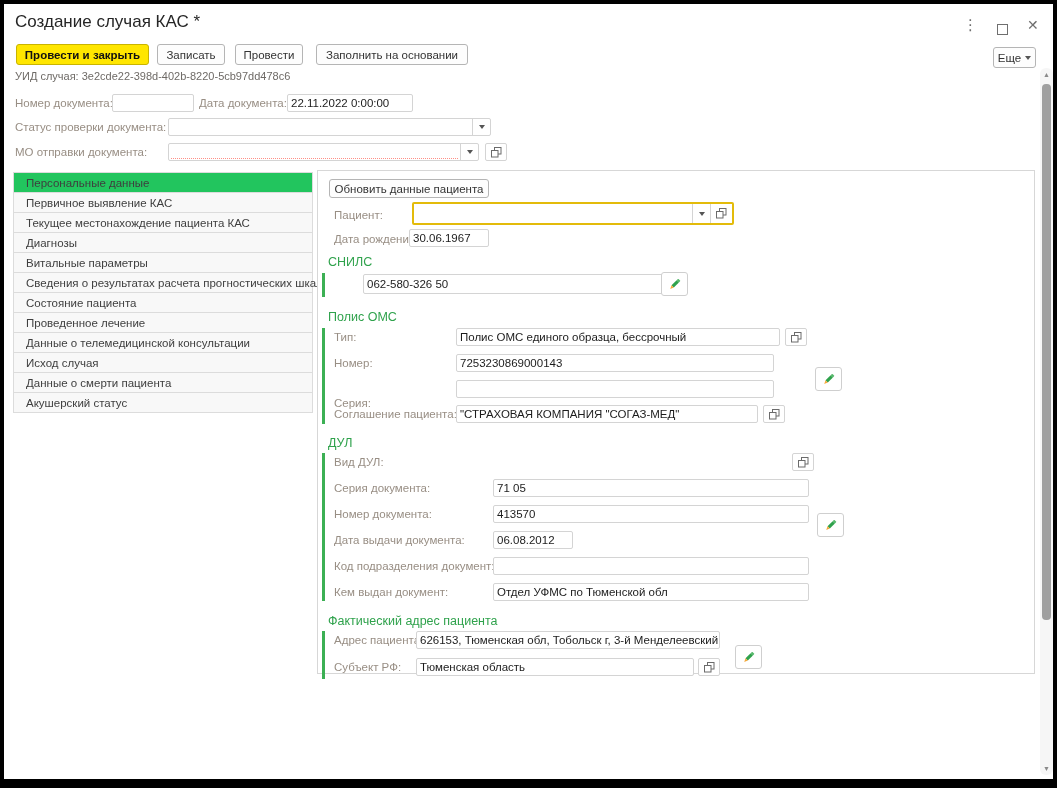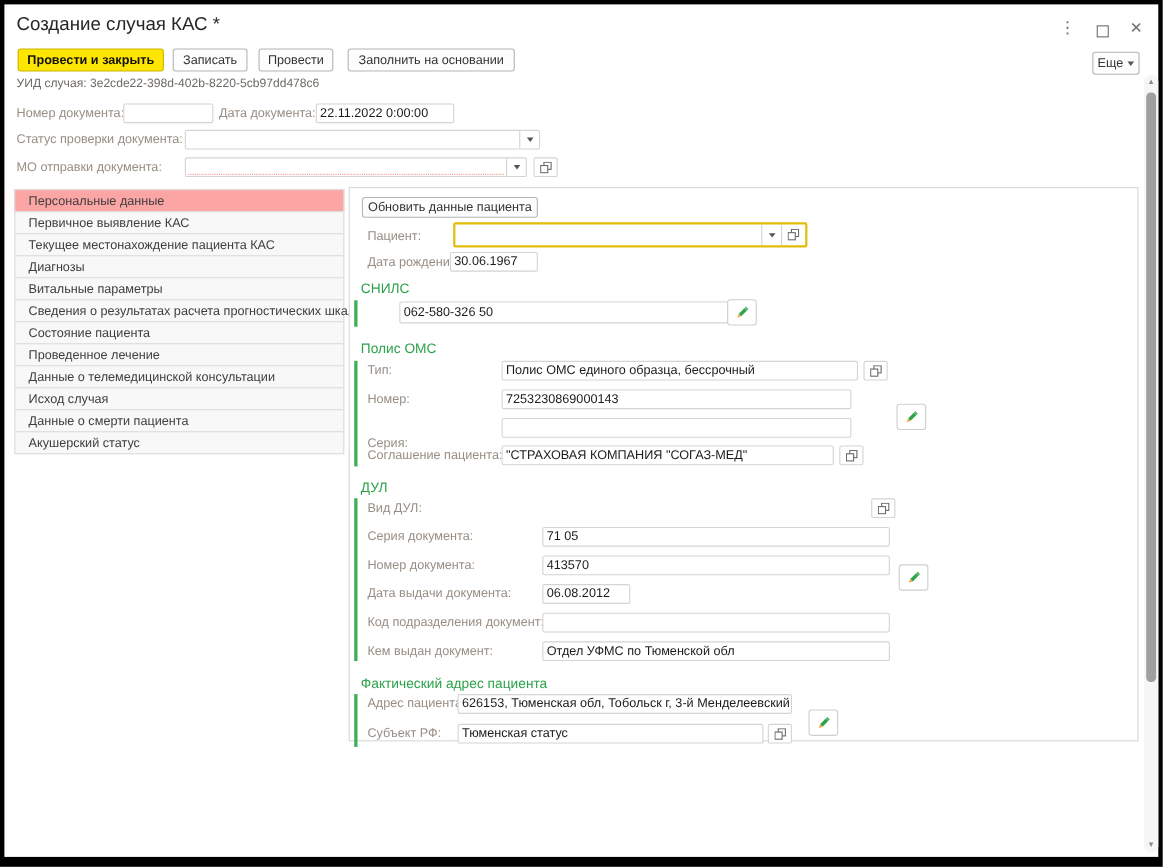--- a/index.html
+++ b/index.html
@@ -27,21 +27,21 @@
   .tri{width:0;height:0;border-left:3.5px solid transparent;border-right:3.5px solid transparent;
        border-top:4px solid #555;}
   .req-underline{position:absolute;left:2px;right:2px;bottom:1px;border-bottom:1px dotted #ff8f86;}
   .open-btn{position:absolute;width:22px;height:18px;border:1px solid #d4d4d4;border-radius:2px;
             background:#fff;display:flex;align-items:center;justify-content:center;box-sizing:border-box;}
   .tabs{position:absolute;left:9px;top:168px;width:300px;}
   .tab{height:21px;box-sizing:border-box;border:1px solid #dcdcdc;margin-top:-1px;
        display:flex;align-items:center;padding-left:12px;font-size:11.5px;color:#3e3e3e;
        background:#f8f8f8;white-space:nowrap;cursor:default;}
   .tab:first-child{margin-top:0;}
-  .tab.active{background:#fca5a5;}
+  .tab.active{background:#22c55e;}
   .panel{position:absolute;left:313px;top:166px;width:718px;height:504px;
          border:1px solid #d7d7d7;box-sizing:border-box;background:#fff;}
   .gh{position:absolute;color:#2fa24c;font-size:12.5px;white-space:nowrap;}
   .gbar{position:absolute;width:3px;background:#3cb054;}
   .pencil-btn{position:absolute;width:27px;height:24px;border:1px solid #cfcfcf;border-radius:3px;
               background:#fff;display:flex;align-items:center;justify-content:center;box-sizing:border-box;}
   .patient-combo{position:absolute;border:2px solid #e3bb0a;border-radius:2px;background:#fff;
                  display:flex;box-sizing:border-box;}
   .patient-combo .val{flex:1;display:flex;align-items:center;padding-left:2px;overflow:hidden;white-space:nowrap;}
   .sel{background:#14532d;color:#fff;font-size:11.5px;padding:1px 2px;white-space:nowrap;margin-top:32px;}
@@ -244,21 +244,21 @@
     </div>
 
     <div class="gh" style="left:10px;top:443px;">Фактический адрес пациента</div>
     <div class="gbar" style="left:4px;top:460px;height:48px;"></div>
     <div class="lbl" style="left:16px;top:463px;">Адрес пациента:</div>
     <div class="box" style="left:98px;top:460px;width:304px;">
         <span>626153, Тюменская обл, Тобольск г, 3-й Менделеевский пер, дс</span>
       </div>
     <div class="lbl" style="left:16px;top:490px;">Субъект РФ:</div>
     <div class="box" style="left:98px;top:487px;width:278px;">
-        <span>Тюменская статус</span>
+        <span>Тюменская область</span>
       </div>
     <div class="open-btn" style="left:380px;top:487px;">
       <svg width="11" height="11" viewBox="0 0 11 11">
         <rect x="3.5" y="0.5" width="6.5" height="6.5" fill="none" stroke="#6b6b6b"></rect>
         <rect x="0.5" y="3.5" width="6.5" height="6.5" fill="#fff" stroke="#6b6b6b"></rect>
       </svg>
     </div>
     <div class="pencil-btn" style="left:417px;top:474px;">
       <svg width="15" height="15" viewBox="0 0 15 15">
         <g transform="rotate(45 7.5 7.5)">

